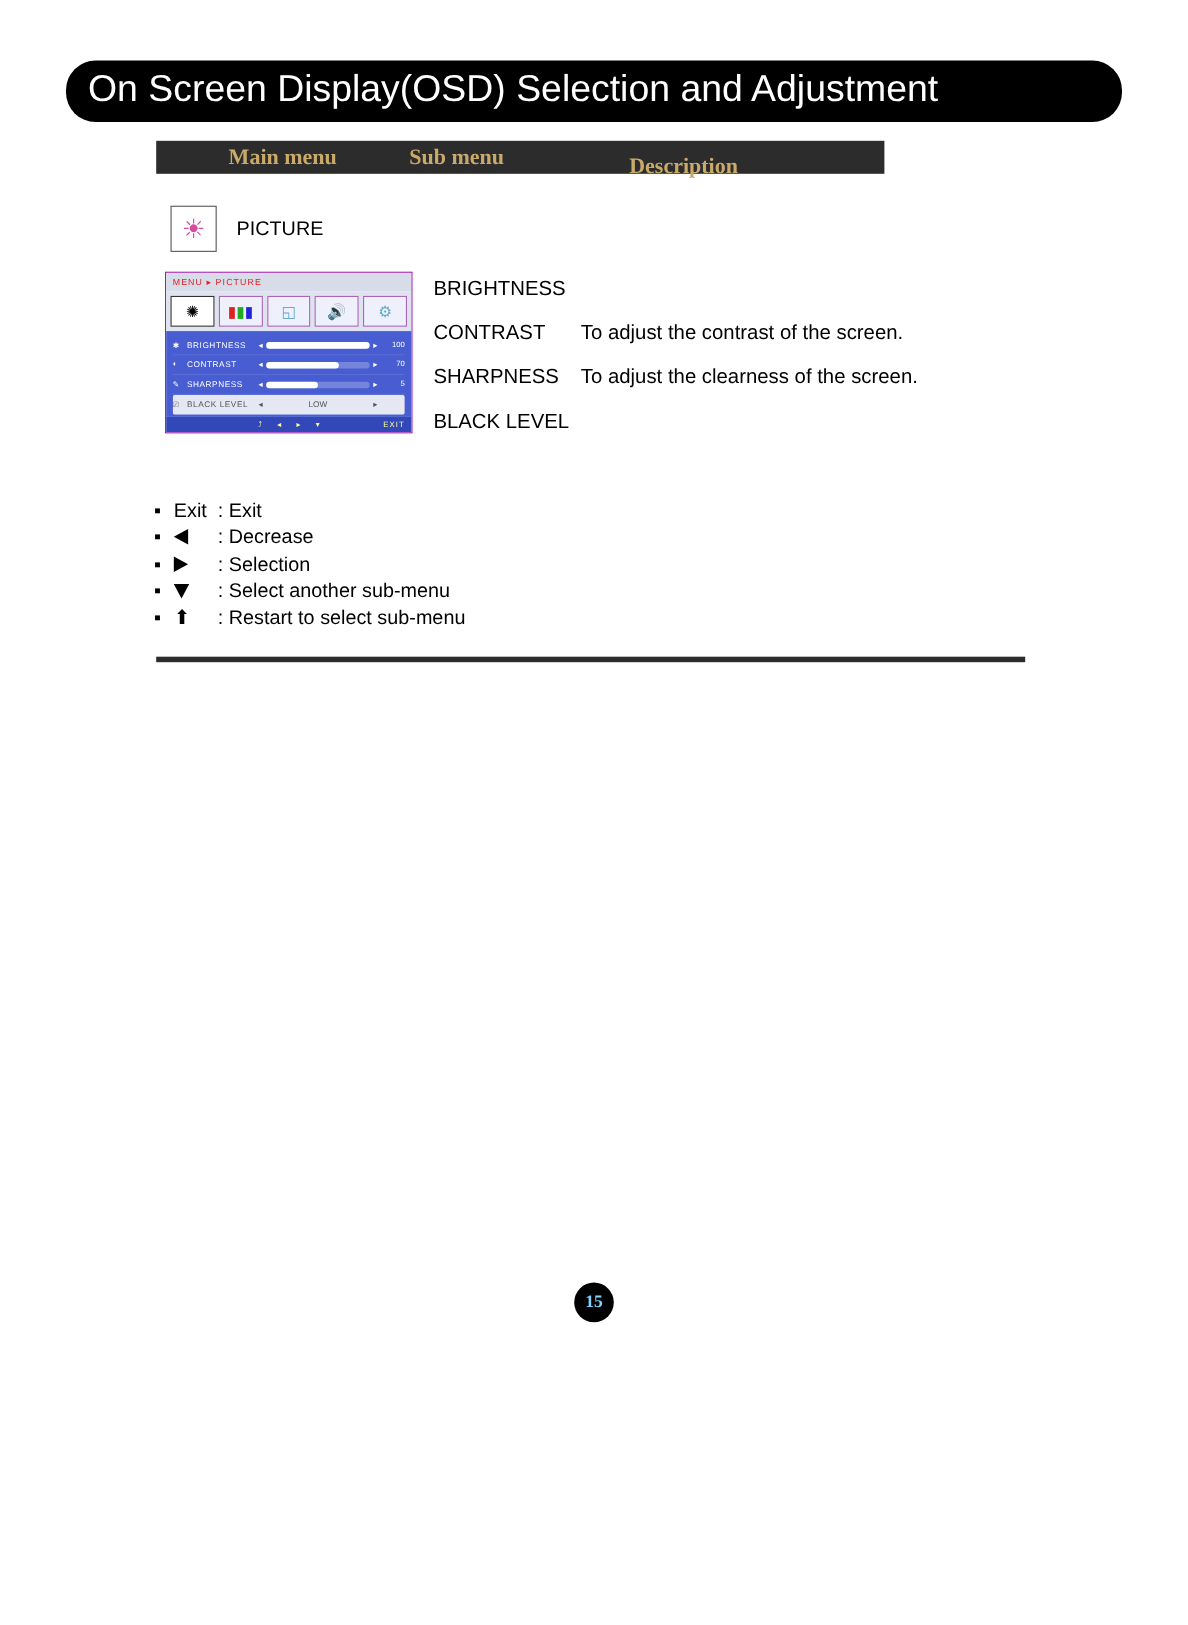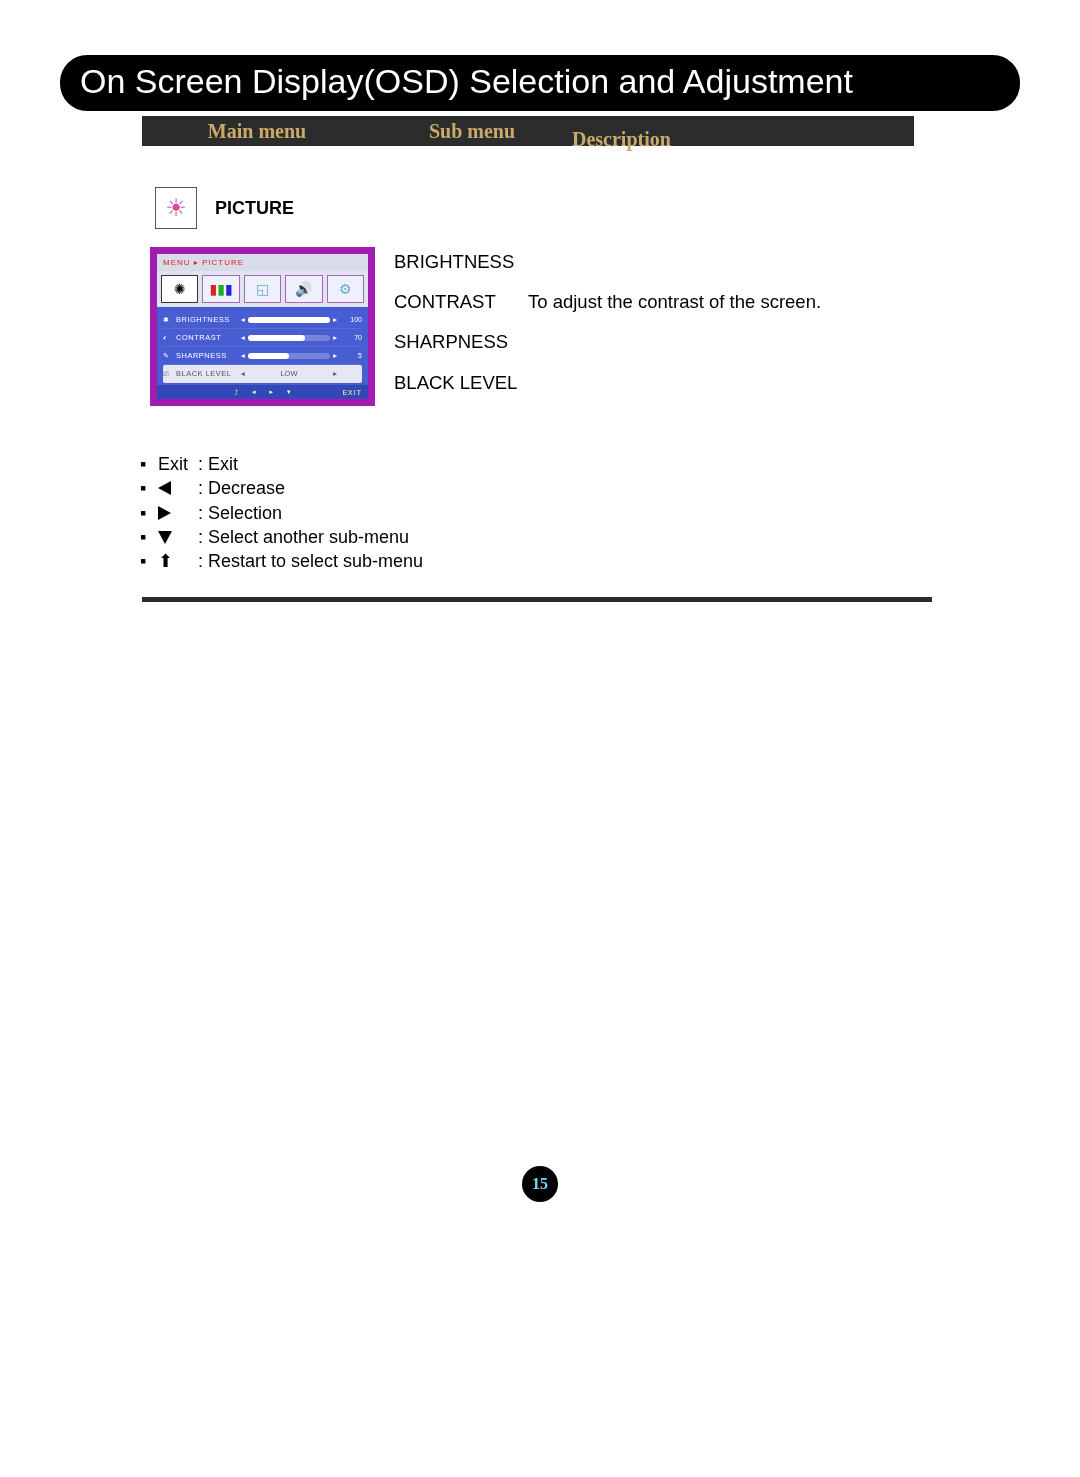--- a/index.html
+++ b/index.html
@@ -20,61 +20,61 @@
     padding: 7px 32px 10px 20px;
     border-radius: 27px;
   }
   .page-title {
     color: #fff;
     font-size: 34px;
     font-weight: 400;
   }
   .header-row {
     position: absolute;
-    top: 116px;
+    top: 128px;
     left: 142px;
-    width: 772px;
+    width: 662px;
     background: #2c2c2c;
     display: flex;
     align-items: center;
     height: 30px;
   }
   .header-cell {
     color: #c9aa6a;
     font-family: Georgia, 'Times New Roman', serif;
     font-weight: bold;
     font-size: 20px;
   }
   .hc1 { width: 230px; text-align: center; }
-  .hc2 { width: 200px; text-align: center; }
+  .hc2 { width: 200px; }
   .hc3 { flex: 1; text-align: left; margin-top: 16px; }
 
   .section-label-wrap {
     position: absolute;
     top: 187px;
     left: 155px;
     display: flex;
     align-items: center;
     gap: 18px;
   }
   .icon-box {
     width: 42px; height: 42px;
     border: 1px solid #555;
     display: flex; align-items: center; justify-content: center;
     font-size: 24px;
   }
   .sun-icon { color: #d84aa0; }
-  .section-label { font-weight: bold; font-size: 18px; }
+  .section-label { font-weight: normal; font-size: 18px; }
 
   .osd-panel {
     position: absolute;
     top: 247px;
     left: 150px;
     width: 225px;
-    border: 7px solid #a21caf;
+    border: 1px solid #a21caf;
     font-size: 8px;
     overflow: hidden;
   }
   .osd-crumb {
     background: #d8dbe8;
     color: #d22;
     padding: 4px 6px;
     font-size: 8px;
     letter-spacing: 1px;
   }
@@ -310,20 +310,21 @@
 <div class="subdesc">
   <div class="srow">
     <div class="sname">BRIGHTNESS</div>
   </div>
   <div class="srow">
     <div class="sname">CONTRAST</div>
     <div class="stext">To adjust the contrast of the screen.</div>
   </div>
   <div class="srow">
     <div class="sname">SHARPNESS</div>
+    <div class="stext">To adjust the clearness of the screen.</div>
   </div>
   <div class="srow" style="margin-bottom:0">
     <div class="sname">BLACK LEVEL</div>
   </div>
 </div>
 
 <div class="rule"></div>
 
 <div class="page-num">15</div>
 

